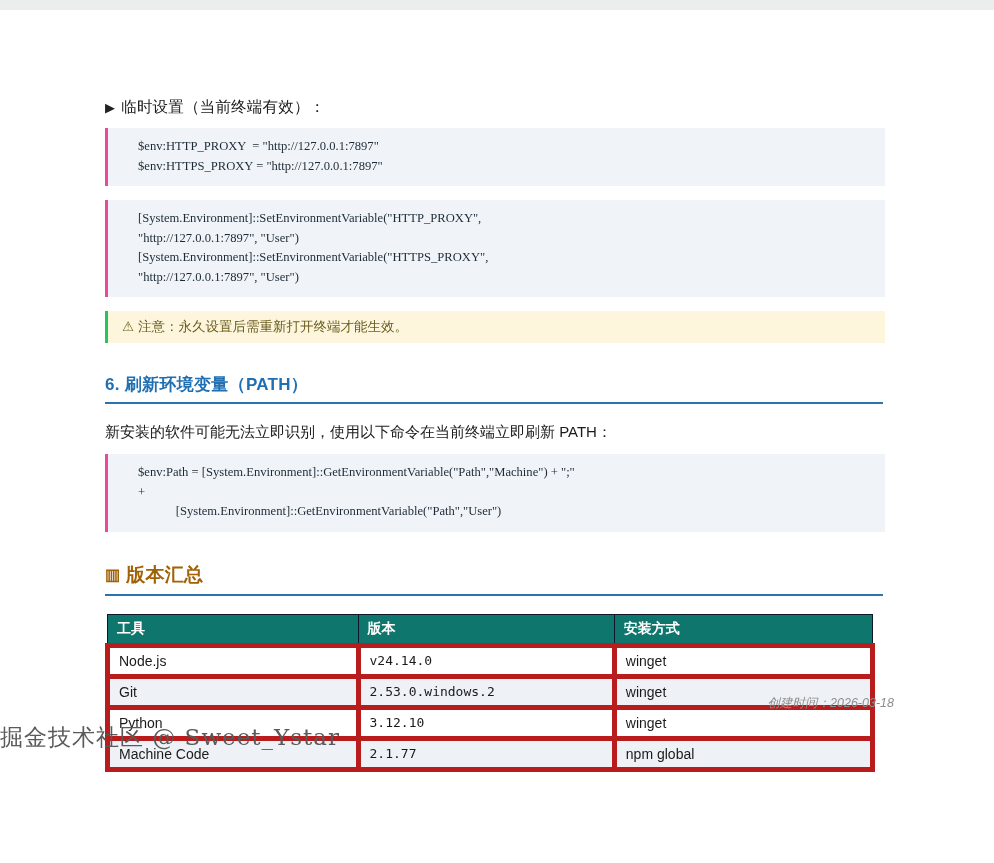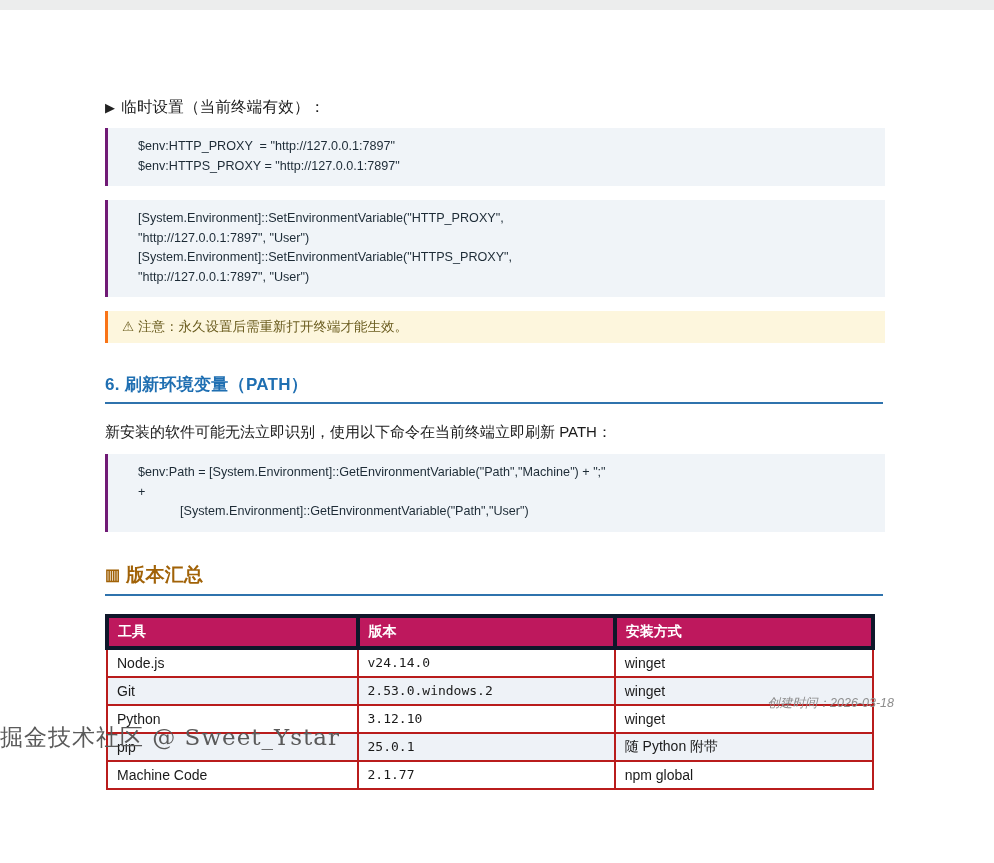--- a/index.html
+++ b/index.html
@@ -40,35 +40,35 @@
   .bullet-line .tri {
     display: inline-block;
     margin-right: 6px;
     font-size: 13px;
     color: #222;
   }
 
   
   .code {
     background: #f0f4f8;
-    border-left: 3px solid #701a75;
+    border-left: 3px solid #ec4899;
     padding: 9px 14px 10px 30px;
-    font-family: Liberation Sans, sans-serif;
+    font-family: Liberation Serif, serif;
     font-size: 12.6px;
     line-height: 1.55;
     color: #1d2b36;
     white-space: pre-wrap;
     margin: 0 0 14px 0;
     word-break: break-word;
   }
 
   
   .note {
     background: #fdf6dd;
-    border-left: 3px solid #f97316;
+    border-left: 3px solid #22c55e;
     padding: 7px 12px 7px 14px;
     font-size: 13.5px;
     color: #6a5c1f;
     margin: 0 0 30px 0;
   }
   .note .warn { margin-right: 4px; }
 
   
   h2.section {
     font-size: 17px;
@@ -111,30 +111,30 @@
     width: 778px;
   }
 
   
   table.summary {
     border-collapse: collapse;
     width: 770px;
     font-size: 14px;
   }
   table.summary th {
-    background: #be185d;
+    background: #0f766e;
     color: #ffffff;
     text-align: left;
     padding: 5px 9px;
     font-weight: bold;
     font-size: 14px;
-    border: 4px solid #0f172a;
+    border: 1px solid #0f172a;
   }
   table.summary td {
-    border: 2px solid #b91c1c;
+    border: 5px solid #b91c1c;
     padding: 4px 9px;
     color: #1a1a1a;
     height: 18px;
   }
   table.summary tr:nth-child(even) td {
     background: #eef2f7;
   }
   table.summary tr:nth-child(odd) td {
     background: #ffffff;
   }
@@ -224,25 +224,20 @@
           <td>Git</td>
           <td class="ver">2.53.0.windows.2</td>
           <td>winget</td>
         </tr>
         <tr>
           <td>Python</td>
           <td class="ver">3.12.10</td>
           <td>winget</td>
         </tr>
         <tr>
-          <td>pip</td>
-          <td class="ver">25.0.1</td>
-          <td>随 Python 附带</td>
-        </tr>
-        <tr>
           <td>Machine Code</td>
           <td class="ver">2.1.77</td>
           <td>npm global</td>
         </tr>
       </tbody>
     </table>
   </div>
 
   <div class="created">创建时间：2026-03-18</div>
   <div class="watermark">掘金技术社区 @ Sweet_Ystar</div>

